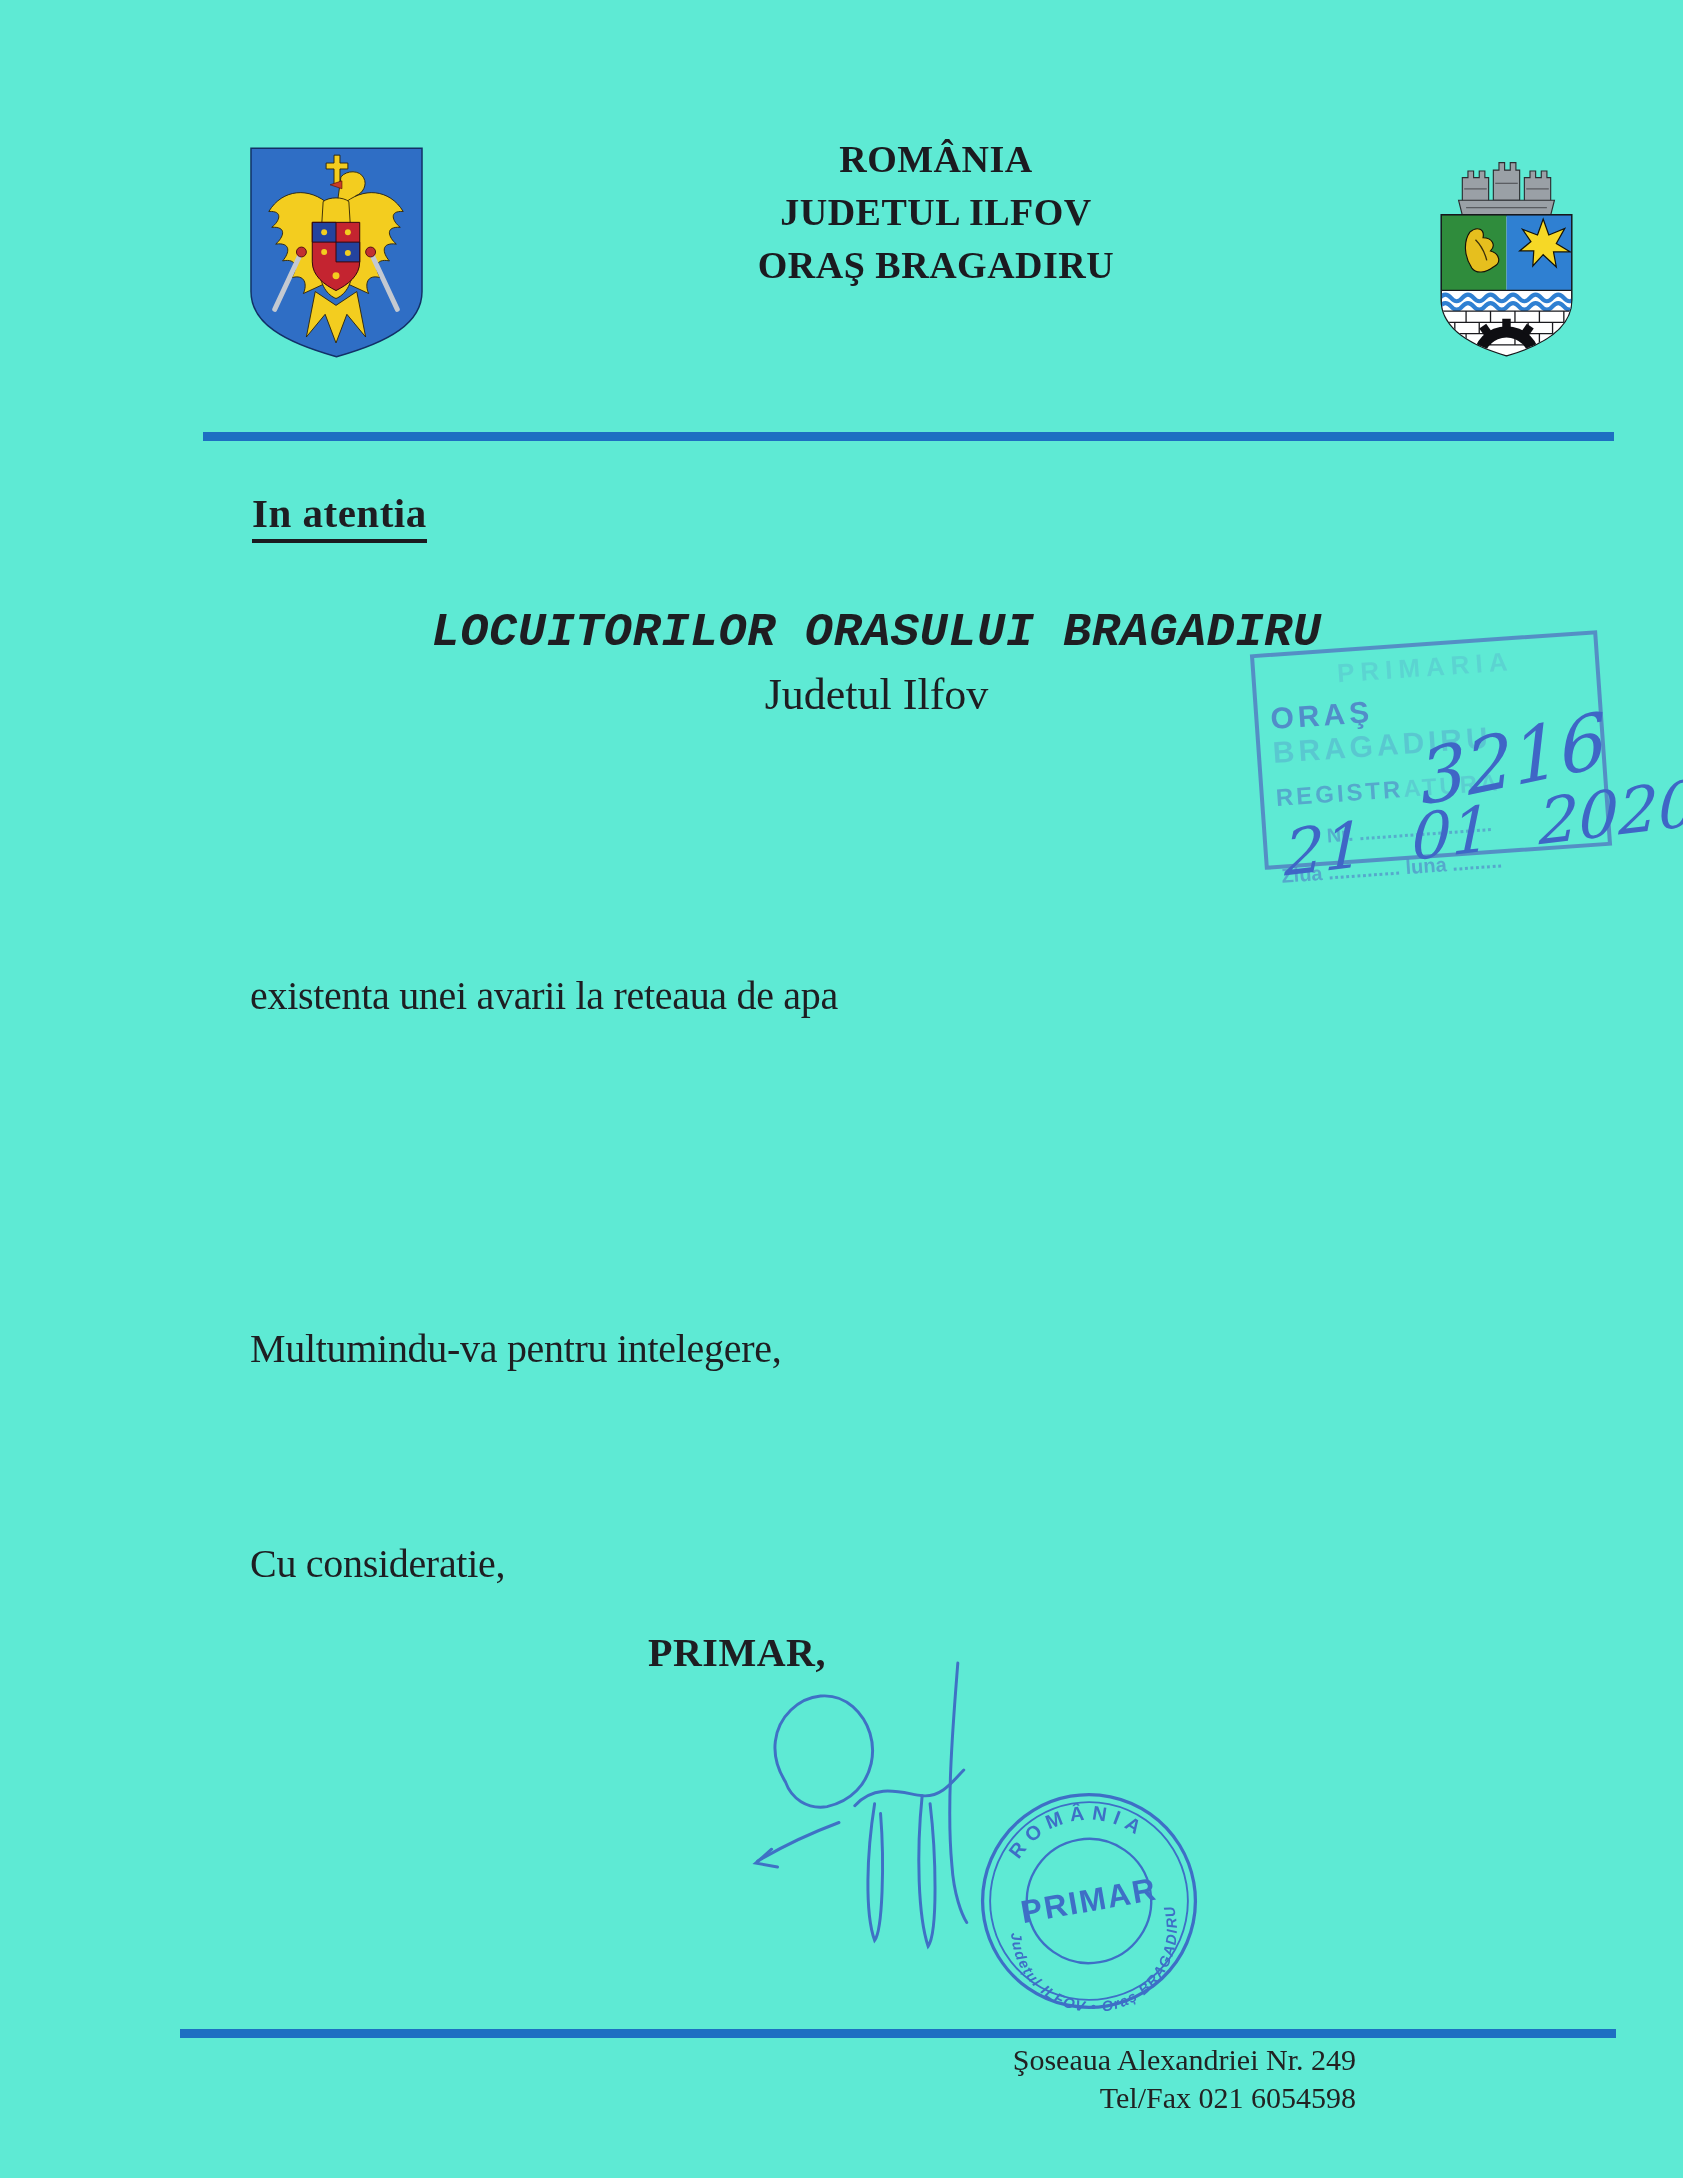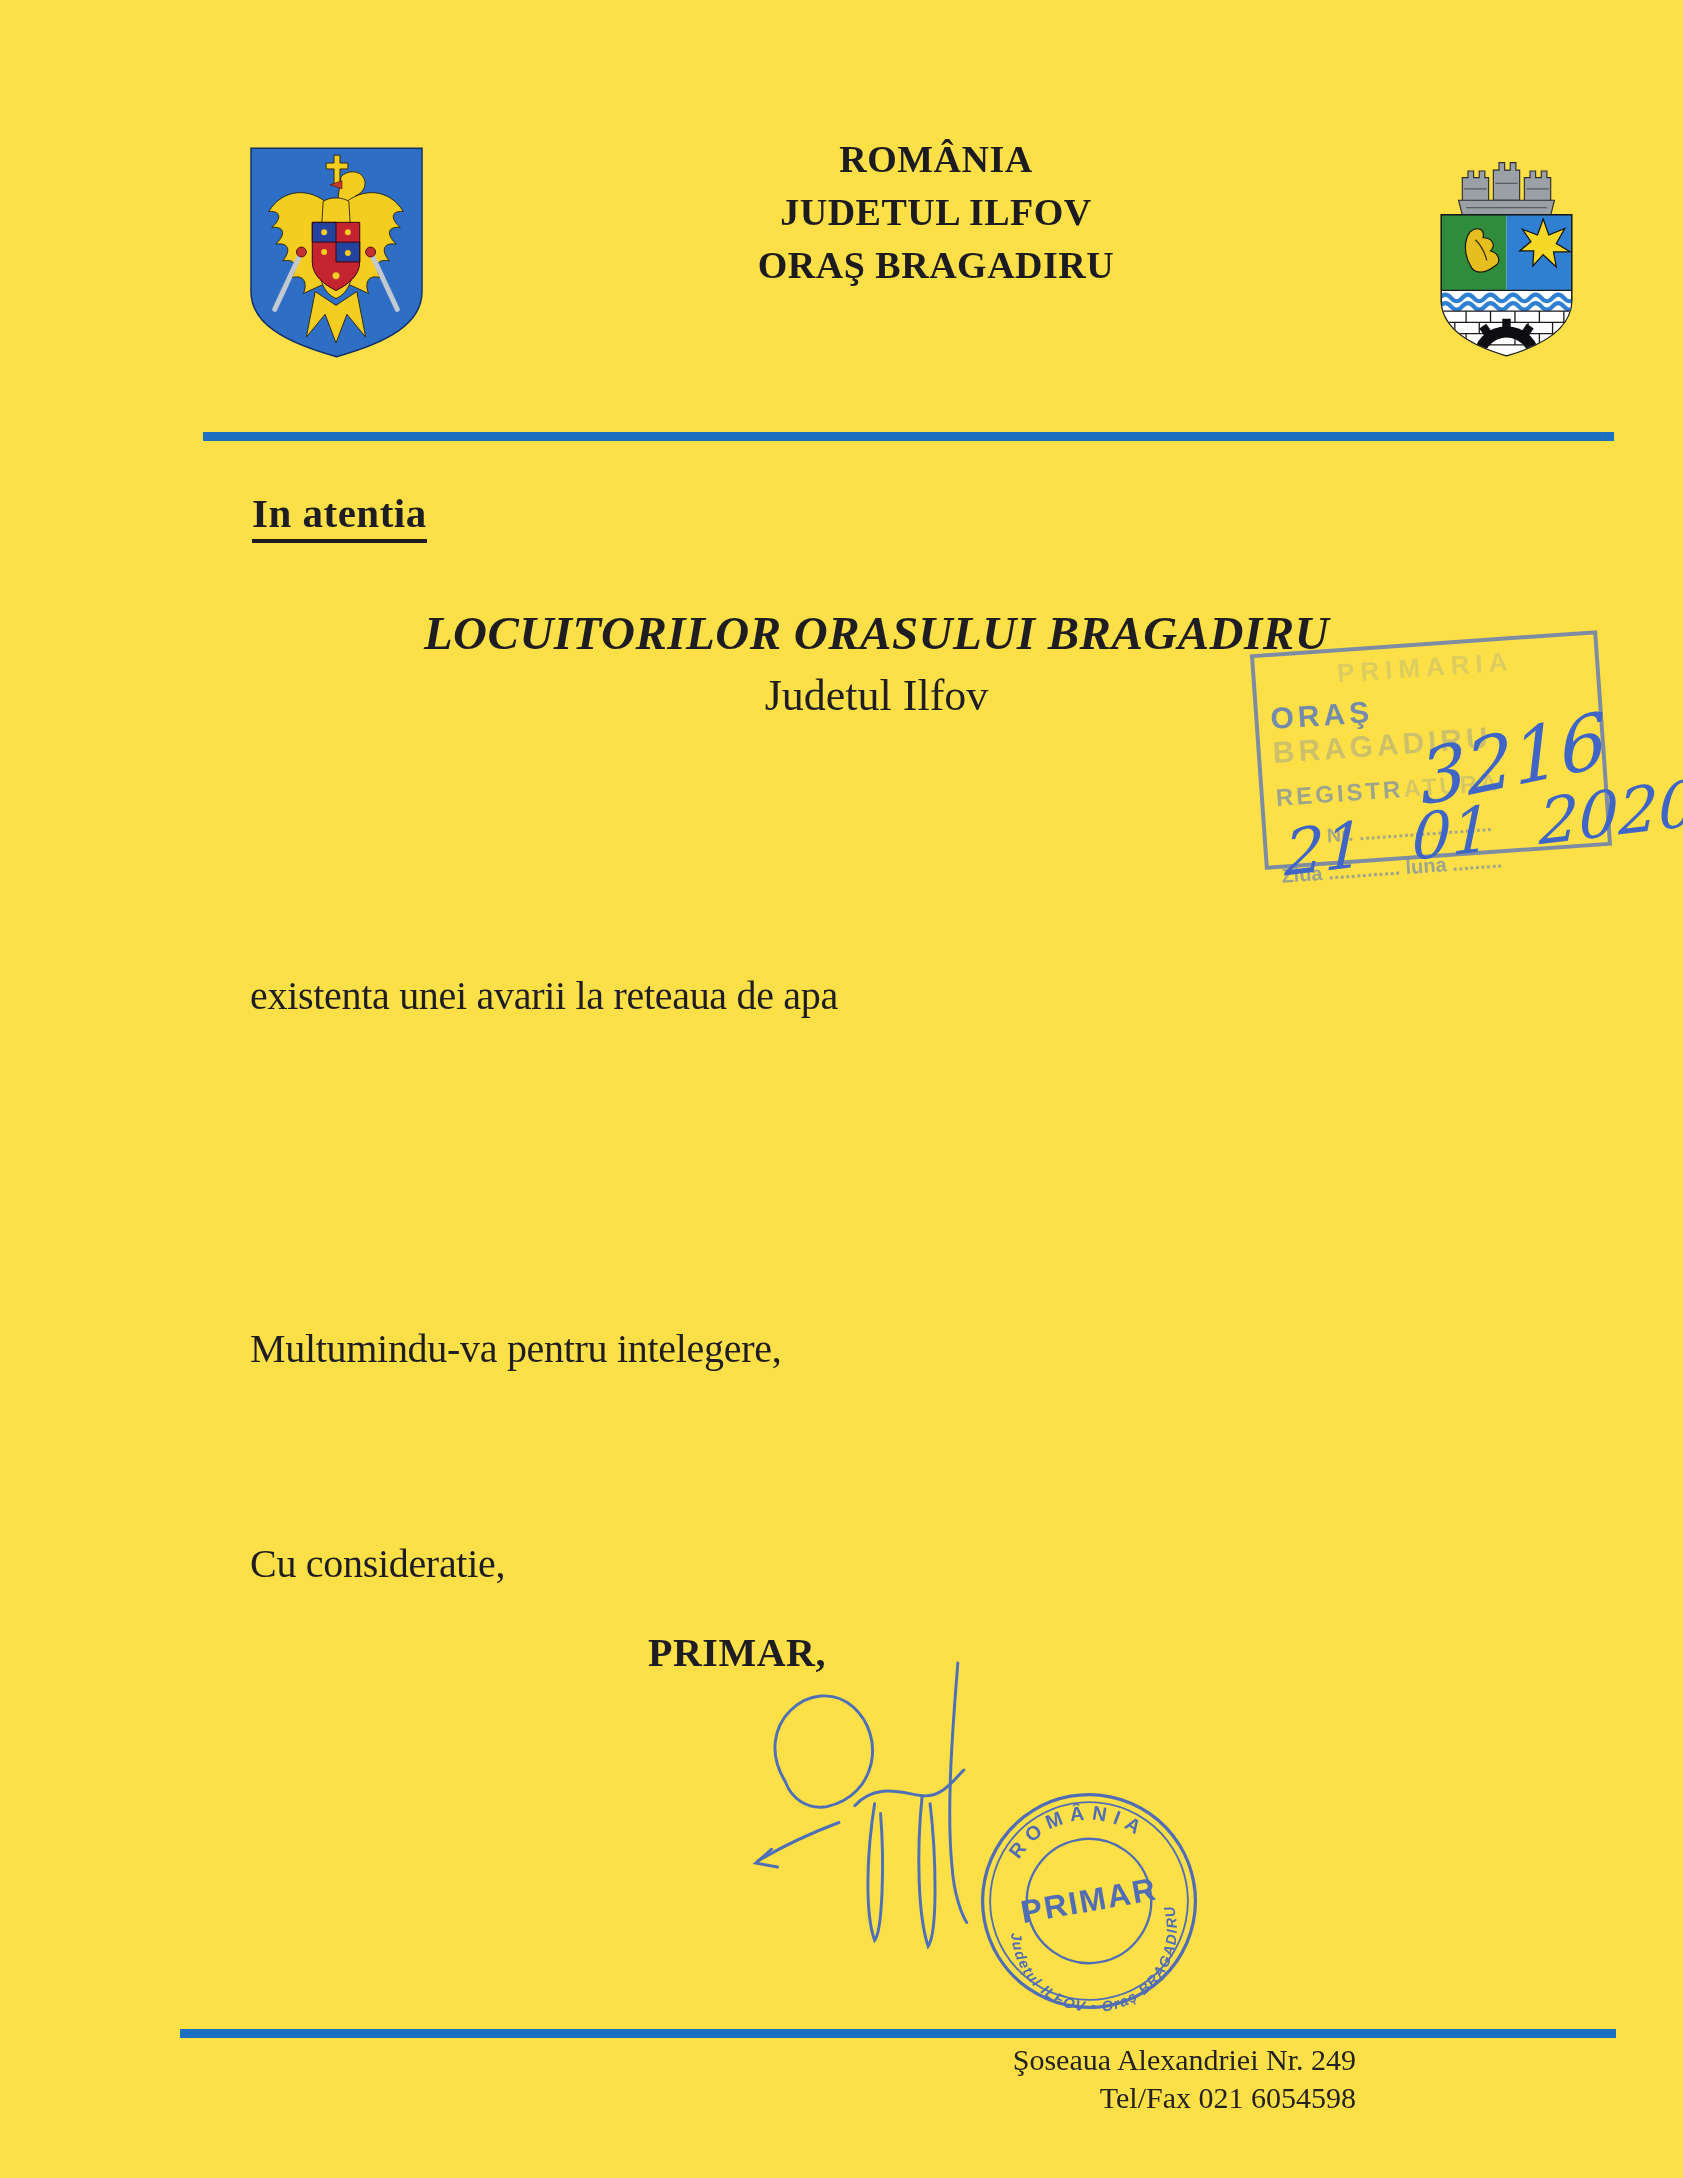--- a/index.html
+++ b/index.html
@@ -1,37 +1,37 @@
 <!DOCTYPE html>
 <html><head>
 <meta charset="utf-8">
 <style>
   html,body{margin:0;padding:0;background:#e8e8e8;}
   .page{
     position:relative;width:1683px;height:2178px;margin:0 auto;
-    background:#fde047;overflow:hidden;
+    background:#5eead4;overflow:hidden;
     font-family:"Liberation Serif", serif;color:#1e1e22;
   }
   
   .coat-left{position:absolute;left:250px;top:147px;width:173px;height:211px;}
   .coat-right{position:absolute;left:1436px;top:156px;width:141px;height:204px;}
   .header-text{
     position:absolute;left:634px;top:133px;width:604px;text-align:center;
     font-size:38px;font-weight:bold;line-height:53px;letter-spacing:0.5px;color:#1b1b20;
   }
   .rule{position:absolute;background:#1d6fc2;height:9px;}
   .rule-top{left:203px;top:432px;width:1411px;}
   .rule-bottom{left:180px;top:2029px;width:1436px;}
   
   .attention{
     position:absolute;left:252px;top:489px;font-size:41px;font-weight:bold;
     border-bottom:4px solid #1b1b20;padding-bottom:2px;letter-spacing:0.5px;
   }
   .recipient-block{position:absolute;left:248px;top:606px;width:1257px;text-align:center;}
-  .recipient{font-size:47px;font-weight:bold;font-style:italic;letter-spacing:0.5px;}
+  .recipient{font-size:47px;font-weight:bold;font-style:italic;letter-spacing:0.5px;font-family:Liberation Mono, monospace;}
   .recipient-sub{font-size:44px;margin-top:10px;}
   
   .reg-stamp{
     position:absolute;left:1257px;top:642px;width:348px;height:216px;
     border:4px solid rgba(82,112,192,.75);transform:rotate(-4deg);
     font-family:"Liberation Sans", sans-serif;color:#4f74c6;
     padding:6px 12px;box-sizing:border-box;
   }
   .rs-r1{text-align:center;font-size:26px;font-weight:bold;letter-spacing:6px;opacity:.18;}
   .rs-r2{font-size:30px;font-weight:bold;letter-spacing:4px;margin-top:8px;}

